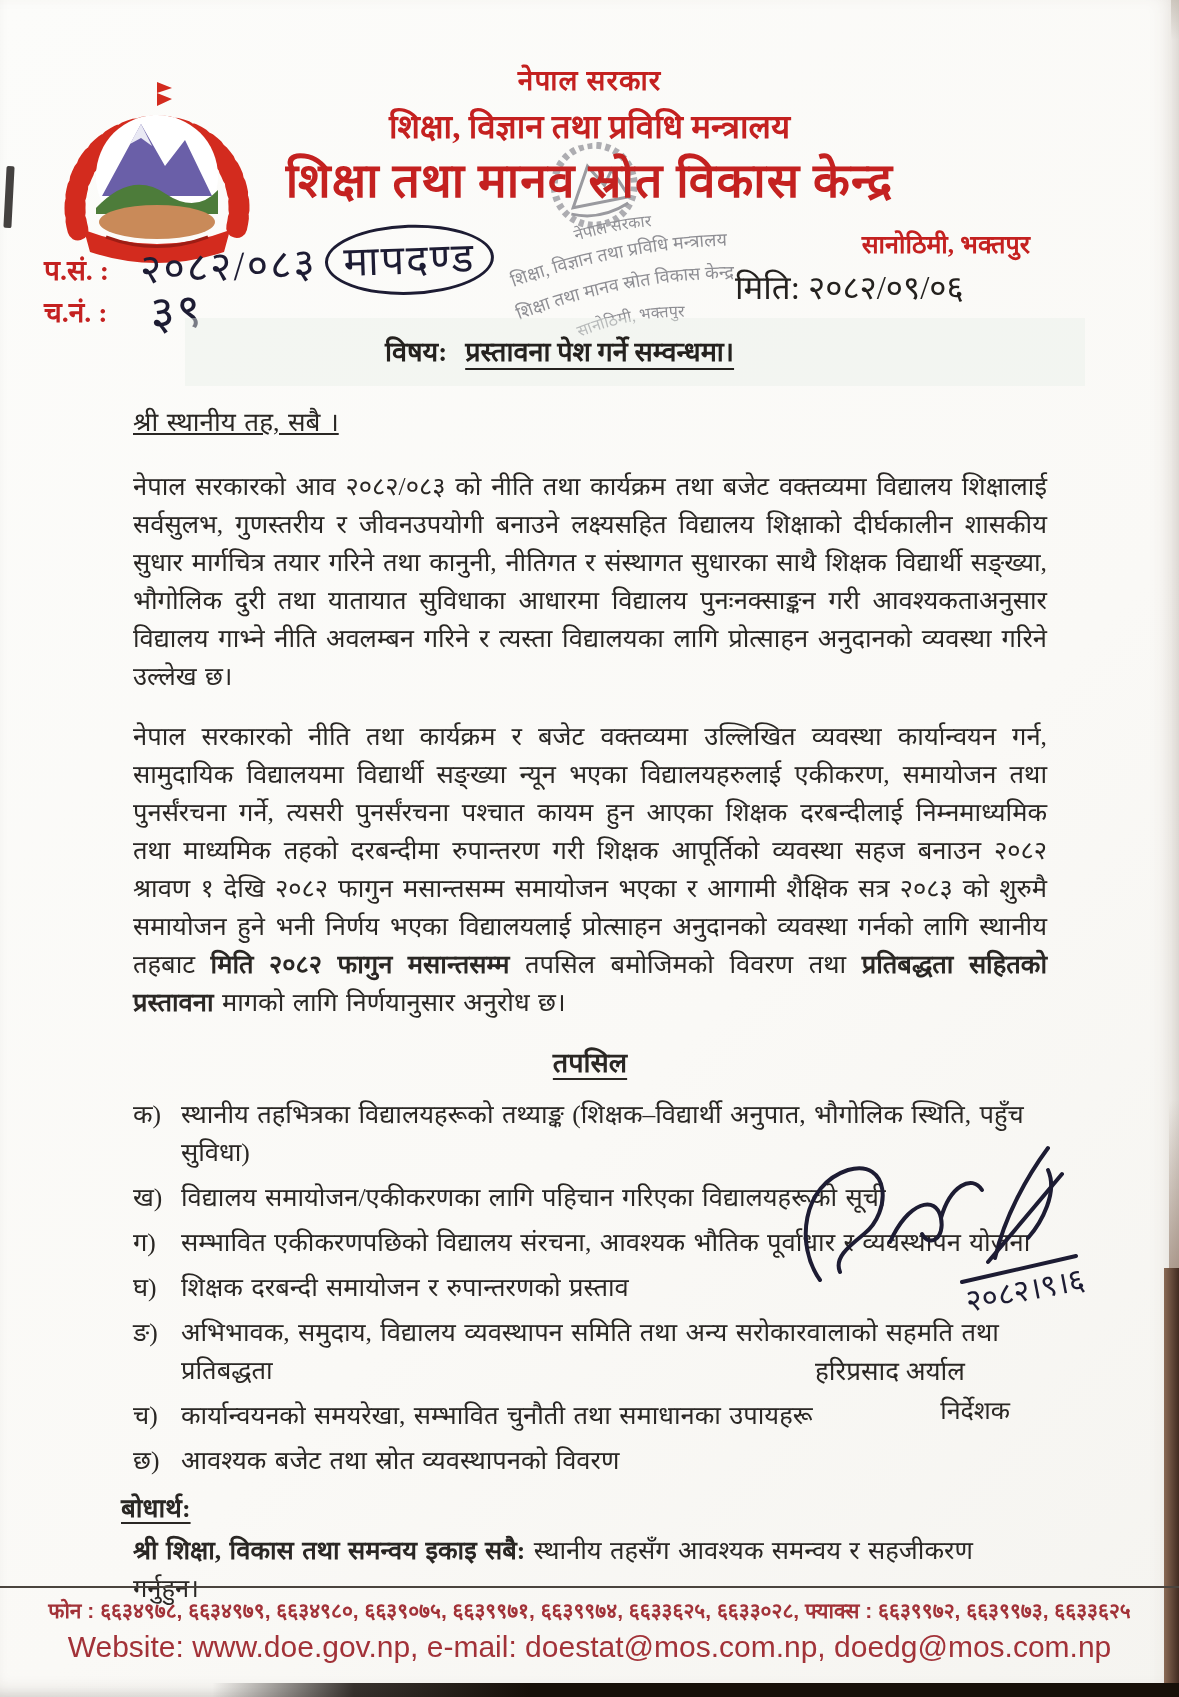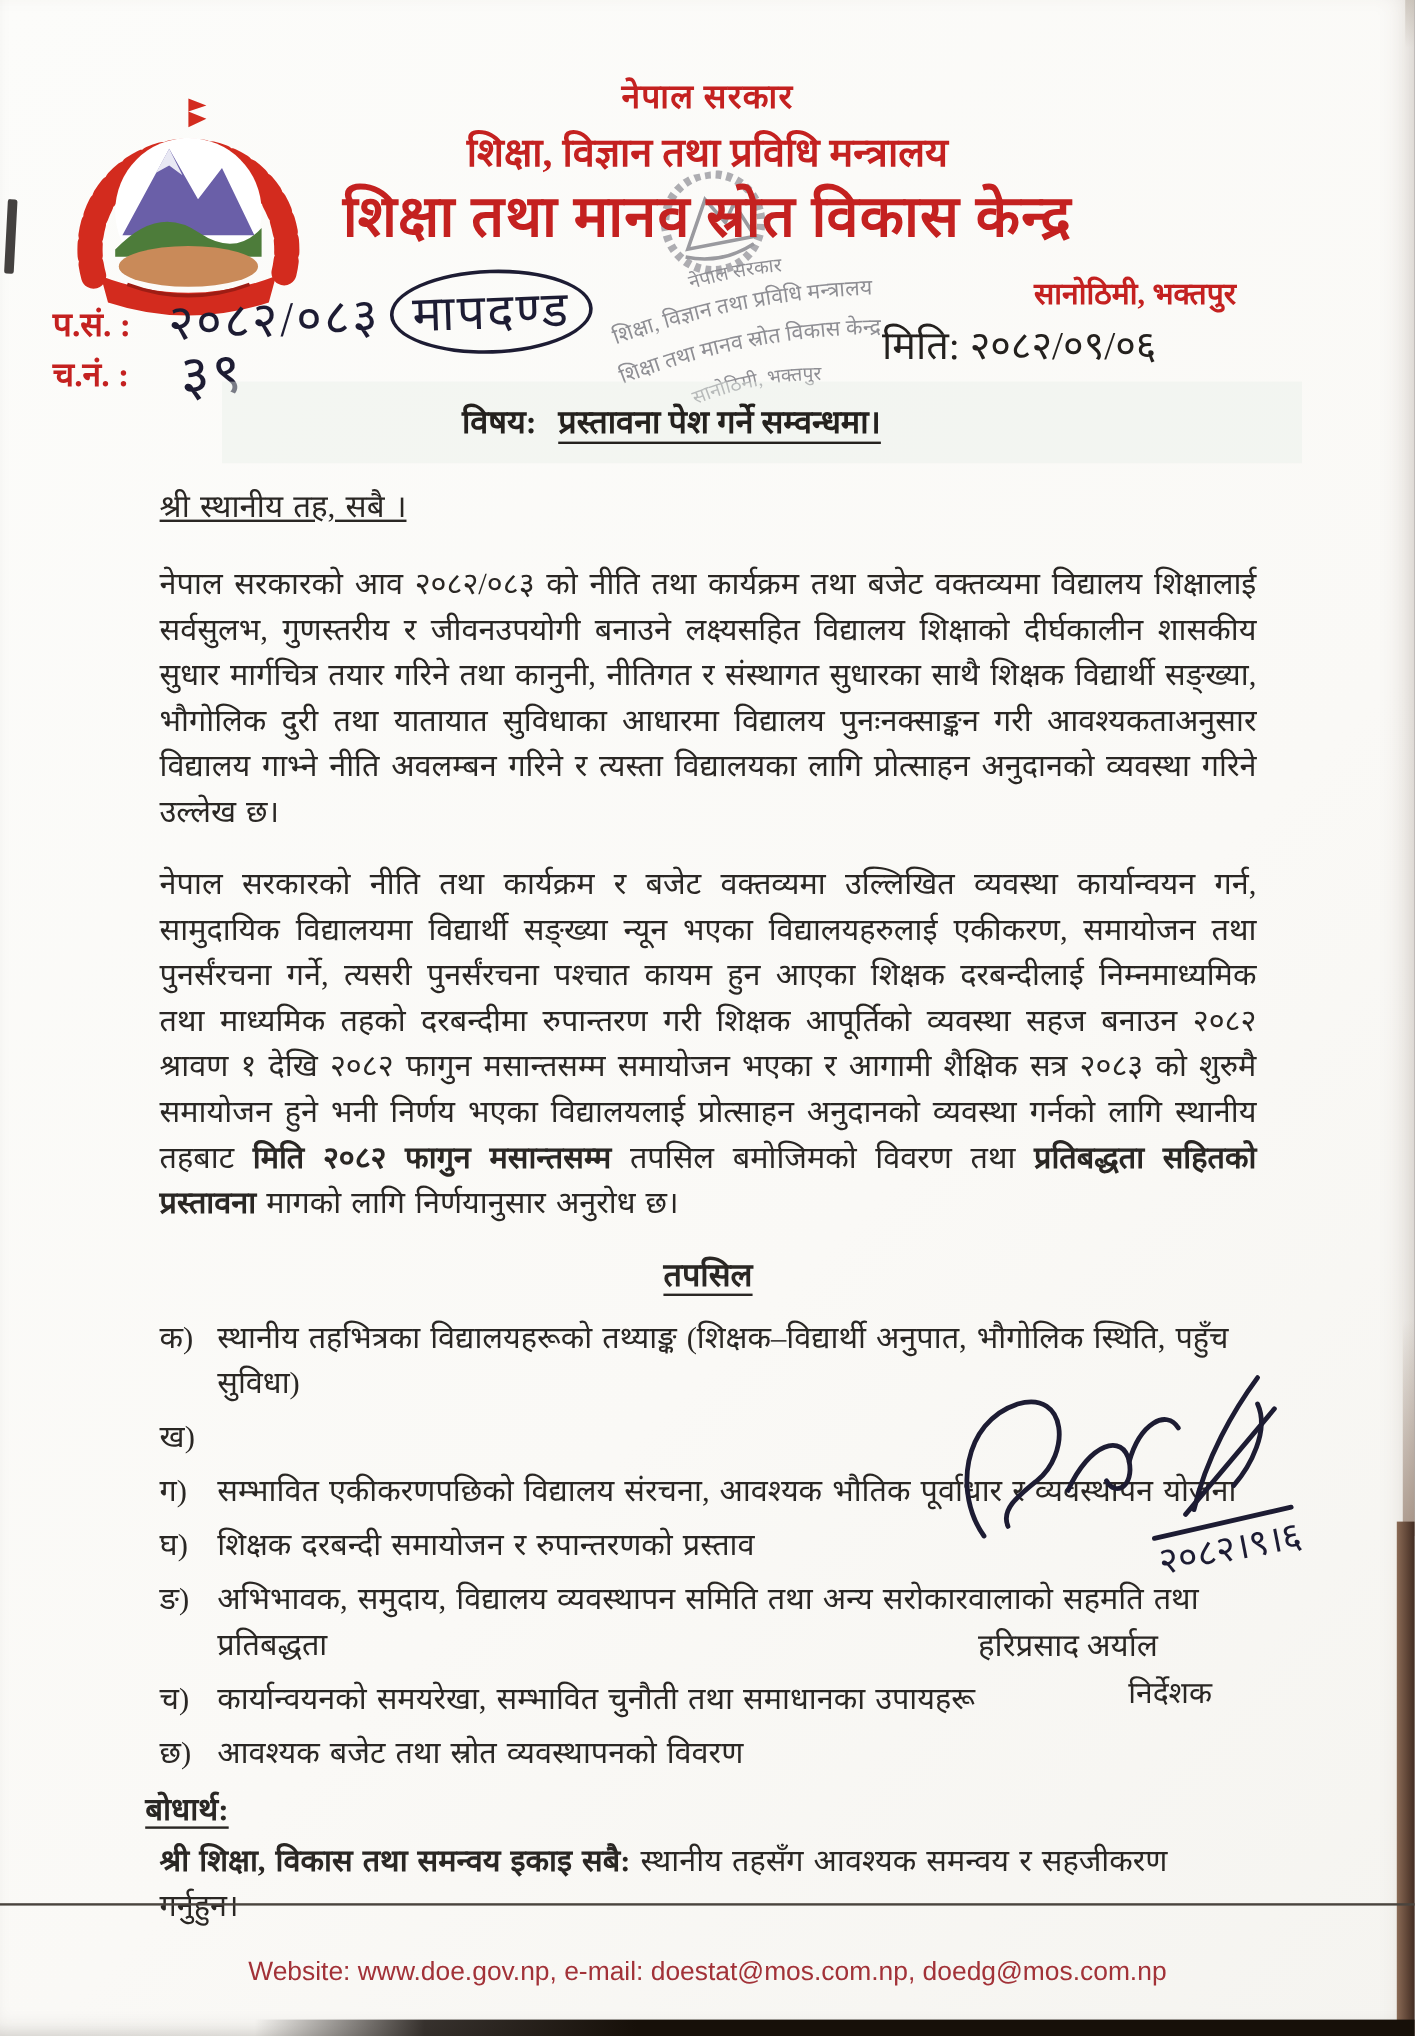--- a/index.html
+++ b/index.html
@@ -48,21 +48,21 @@
   .list-item .lab{width:48px;flex:0 0 48px;}
   .bodh-head{font-weight:bold;font-size:26px;text-decoration:underline;text-underline-offset:5px;margin:10px 0 4px -12px;}
   .bodh-line{font-size:25.5px;}
   
   .sig{position:absolute;left:790px;top:1130px;width:320px;height:220px;}
   .sig-name{position:absolute;left:770px;top:1352px;width:240px;text-align:center;font-size:26px;}
   .sig-title{position:absolute;left:770px;top:1392px;width:240px;text-align:right;font-size:25px;}
   
   .footer-rule{position:absolute;left:0;right:0;top:1586px;height:2px;background:#4a443e;}
   .footer-phone{position:absolute;left:10px;right:10px;top:1596px;text-align:center;color:#a23238;font-size:21px;font-weight:bold;font-family:"Liberation Sans","DejaVu Sans",sans-serif;}
-  .footer-web{position:absolute;left:10px;right:10px;top:1630px;text-align:center;color:#a23238;font-size:22px;font-family:"Liberation Sans","DejaVu Sans",sans-serif;}
+  .footer-web{position:absolute;left:10px;right:10px;top:1630px;text-align:center;color:#a23238;font-size:30px;font-family:"Liberation Sans","DejaVu Sans",sans-serif;}
   
   .art{position:absolute;pointer-events:none;}
   .art-left-mark{left:5px;top:166px;width:8px;height:62px;background:#23201e;transform:rotate(3deg);opacity:.85;border-radius:2px;}
   .art-right-strip{right:0;top:1268px;bottom:0;width:15px;background:linear-gradient(to right,#8a6a55,#412b21);}
   .art-right-fade{right:0;top:1100px;width:10px;height:180px;background:linear-gradient(to bottom,rgba(120,90,70,0),rgba(120,90,70,.55));}
   .art-bottom{left:0;right:0;bottom:0;height:14px;background:linear-gradient(to right,rgba(22,16,12,0) 18%,rgba(22,16,12,.85) 30%,#171009 45%,#171009 100%);}
   .art-corner{right:0;top:0;width:8px;height:40px;background:linear-gradient(to bottom,#bdb4a8,rgba(189,180,168,0));opacity:.6;}
 </style>
 </head>
 <body>
@@ -137,20 +137,21 @@
 
     <div class="tapasil-head">तपसिल</div>
 
     <div class="list">
       <div class="list-item">
           <span class="lab">क)</span>
           <span>स्थानीय तहभित्रका विद्यालयहरूको तथ्याङ्क (शिक्षक–विद्यार्थी अनुपात, भौगोलिक स्थिति, पहुँच सुविधा)</span>
         </div>
       <div class="list-item">
           <span class="lab">ख)</span>
+          <span>विद्यालय समायोजन/एकीकरणका लागि पहिचान गरिएका विद्यालयहरूको सूची</span>
         </div>
       <div class="list-item">
           <span class="lab">ग)</span>
           <span>सम्भावित एकीकरणपछिको विद्यालय संरचना, आवश्यक भौतिक पूर्वाधार र व्यवस्थापन योजना</span>
         </div>
       <div class="list-item">
           <span class="lab">घ)</span>
           <span>शिक्षक दरबन्दी समायोजन र रुपान्तरणको प्रस्ताव</span>
         </div>
       <div class="list-item">
@@ -180,15 +181,16 @@
       <path d="M198,132 L272,44"></path>
       <path d="M258,40 C268,62 252,92 238,108"></path>
       <path d="M172,152 L286,126"></path>
     </g>
     <text x="178" y="182" font-size="31" fill="#1d1c33" transform="rotate(-11 178 182)">२०८२।९।६</text>
   </svg>
   <div class="sig-name">हरिप्रसाद अर्याल</div>
   <div class="sig-title">निर्देशक</div>
 
   <div class="footer-rule"></div>
+  <div class="footer-phone">फोन : ६६३४९७८, ६६३४९७९, ६६३४९८०, ६६३९०७५, ६६३९९७१, ६६३९९७४, ६६३३६२५, ६६३३०२८, फ्याक्स : ६६३९९७२, ६६३९९७३, ६६३३६२५</div>
   <div class="footer-web">Website: www.doe.gov.np, e-mail: doestat@mos.com.np, doedg@mos.com.np</div>
 
 </div>
 
 </body></html>

